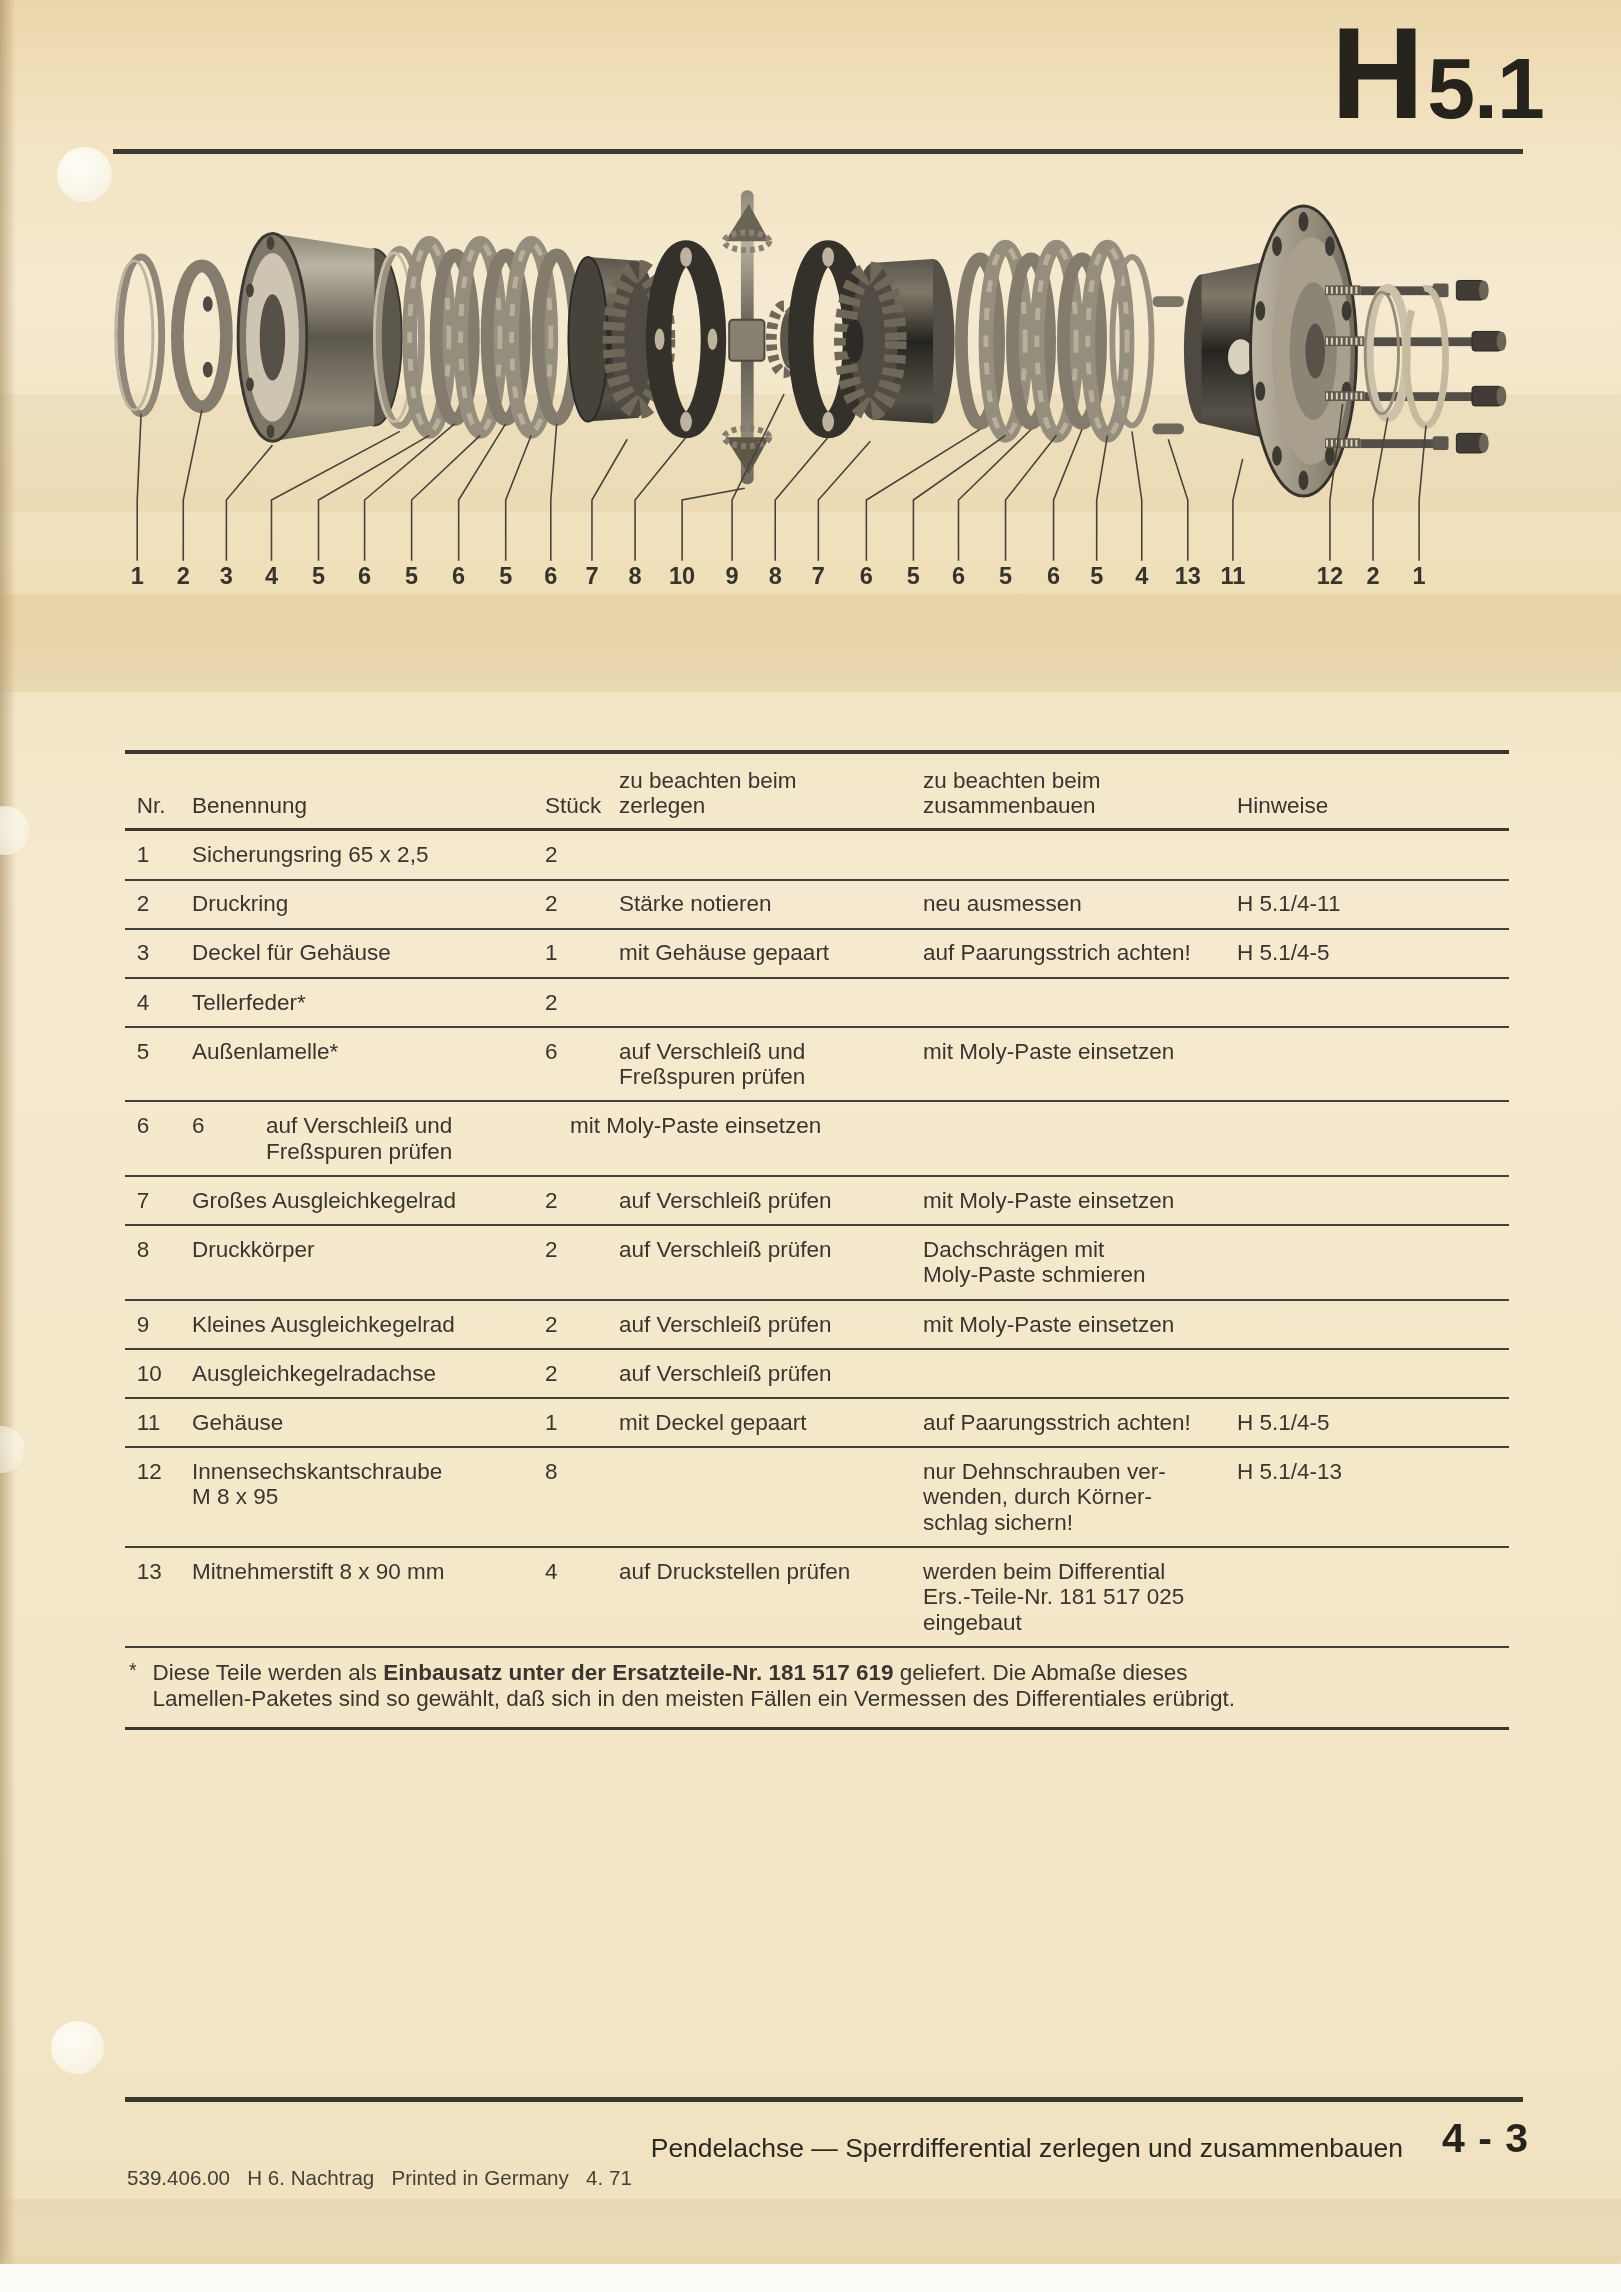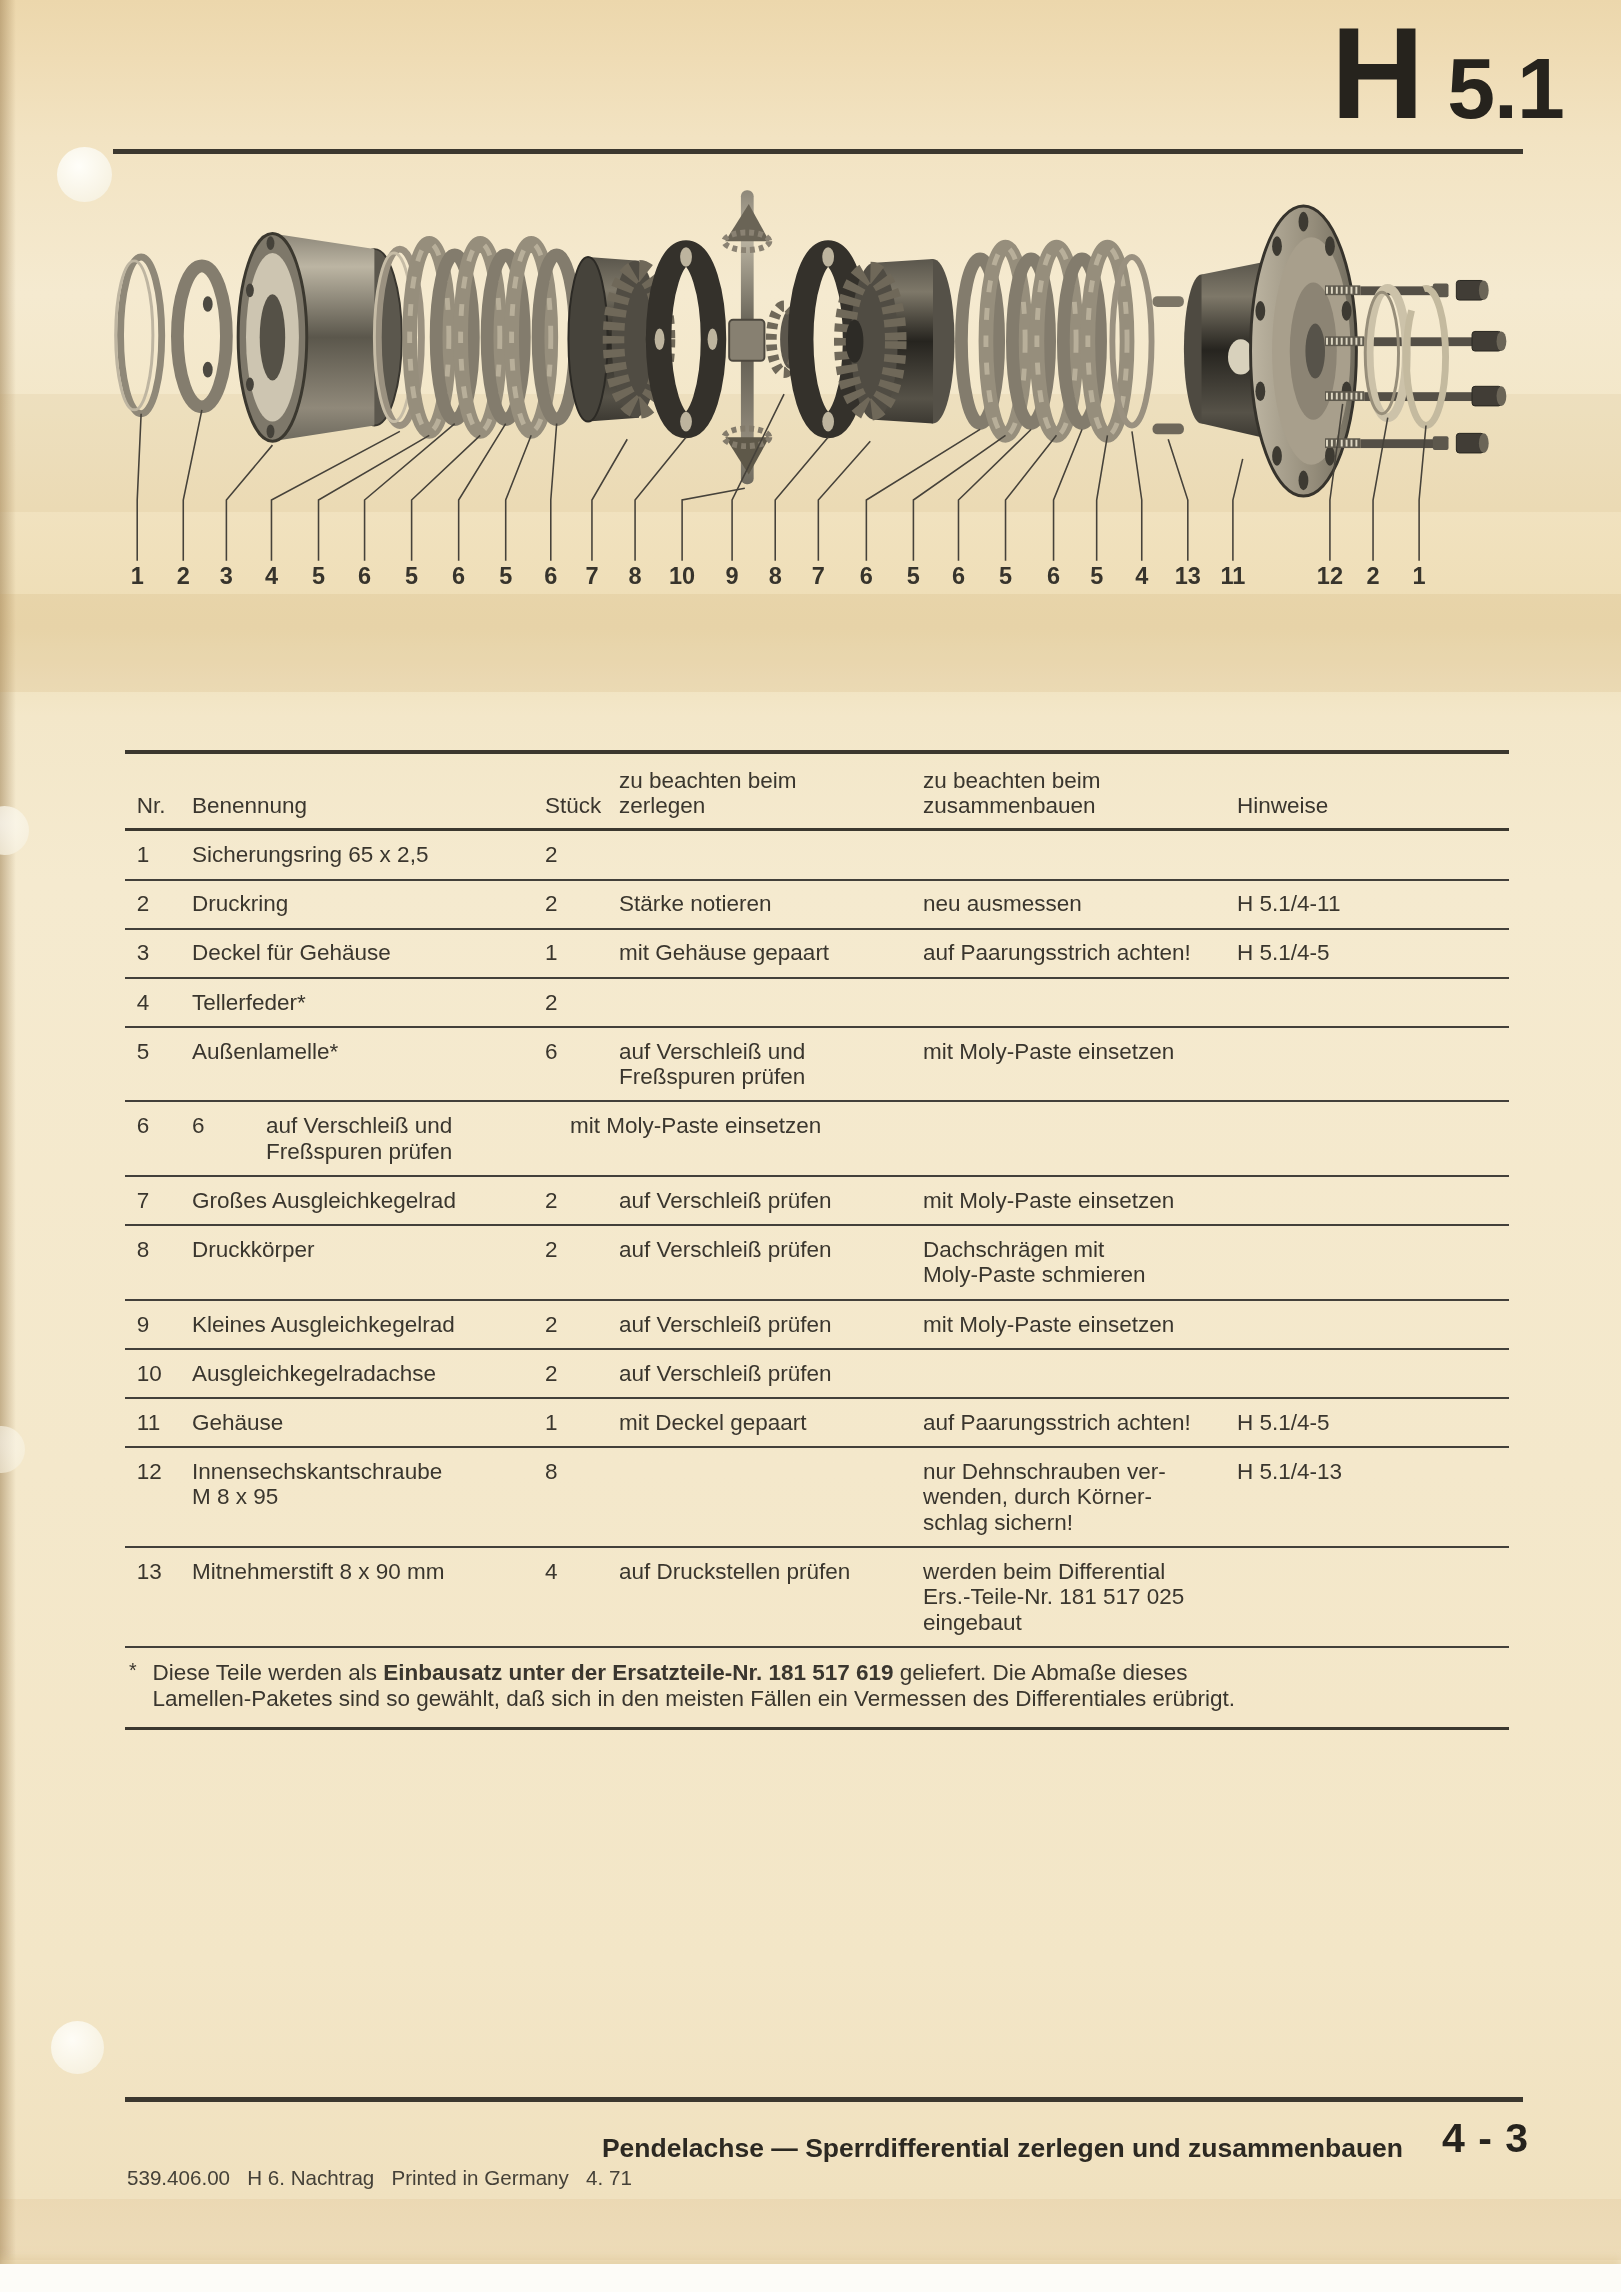--- a/index.html
+++ b/index.html
@@ -22,21 +22,21 @@
   .punch{position:absolute;border-radius:50%;background:radial-gradient(circle at 40% 35%,#fffef9,#f7f2e2 75%);}
   .p1{left:57px;top:147px;width:55px;height:55px;}
   .p2{left:-19.6px;top:806px;width:49px;height:49px;opacity:.75;}
   .p3{left:-21.6px;top:1426px;width:47px;height:47px;opacity:.6;}
   .p4{left:51px;top:2021px;width:53px;height:53px;opacity:.95;}
 
   
   .hdr-title{position:absolute;right:308px;top:96px;font-size:32px;font-weight:bold;color:#2c2922;letter-spacing:0.3px;}
   .hdr-section{position:absolute;left:1331px;top:17.6px;display:flex;align-items:baseline;color:#26231d;}
   .hdr-letter{font-size:129px;font-weight:bold;line-height:110px;letter-spacing:-2px;}
-  .hdr-number{font-size:86px;font-weight:bold;line-height:110px;letter-spacing:-1px;margin-left:25px;}
+  .hdr-number{font-size:86px;font-weight:bold;line-height:110px;letter-spacing:-1px;margin-left:5px;}
   .rule{position:absolute;background:#3c382f;}
   .rule-header{left:113px;right:98px;top:149px;height:4.9px;}
   .rule-footer{left:125px;right:98px;top:2097px;height:4.9px;}
 
   
   .diagram{position:absolute;left:0;top:147px;width:1621px;height:461px;}
   .leader{fill:none;stroke:#46423a;stroke-width:1.6;}
   .callout-num{font-family:"Liberation Sans",sans-serif;font-size:24px;font-weight:bold;fill:#37342c;text-anchor:middle;}
 
   
@@ -51,21 +51,21 @@
   .c-dis{width:304px;padding-right:9.8px;box-sizing:border-box;}
   .c-asm{width:314px;padding-right:9.8px;box-sizing:border-box;}
   .c-note{flex:1;}
   .thead .tcell{display:flex;align-items:center;}
   .footnote{border-bottom:3.9px solid #3c382f;padding:11.8px 0 15.7px;position:relative;}
   .fn-text{padding-left:27.4px;white-space:pre-line;}
   .fn-marker{position:absolute;left:3.9px;top:9.8px;font-size:19.6px;}
   .fn-bold{font-weight:bold;}
 
   
-  .ftr-title{position:absolute;right:218px;top:2133px;font-size:26.5px;font-weight:bold;color:#2c2922;margin-left:39px;}
+  .ftr-title{position:absolute;right:218px;top:2133px;font-size:26.5px;font-weight:normal;color:#2c2922;margin-left:39px;}
   .ftr-page{position:absolute;right:92px;top:2115px;font-size:41px;font-weight:bold;color:#26231d;letter-spacing:1px;}
   .ftr-imprint{position:absolute;left:127px;top:2166px;font-size:20.6px;color:#454138;white-space:pre;text-align:right;}
 </style>
 </head>
 <body>
 
 <div class="page">
 
   <div class="edge-left"></div>
   <div class="band band1"></div>

